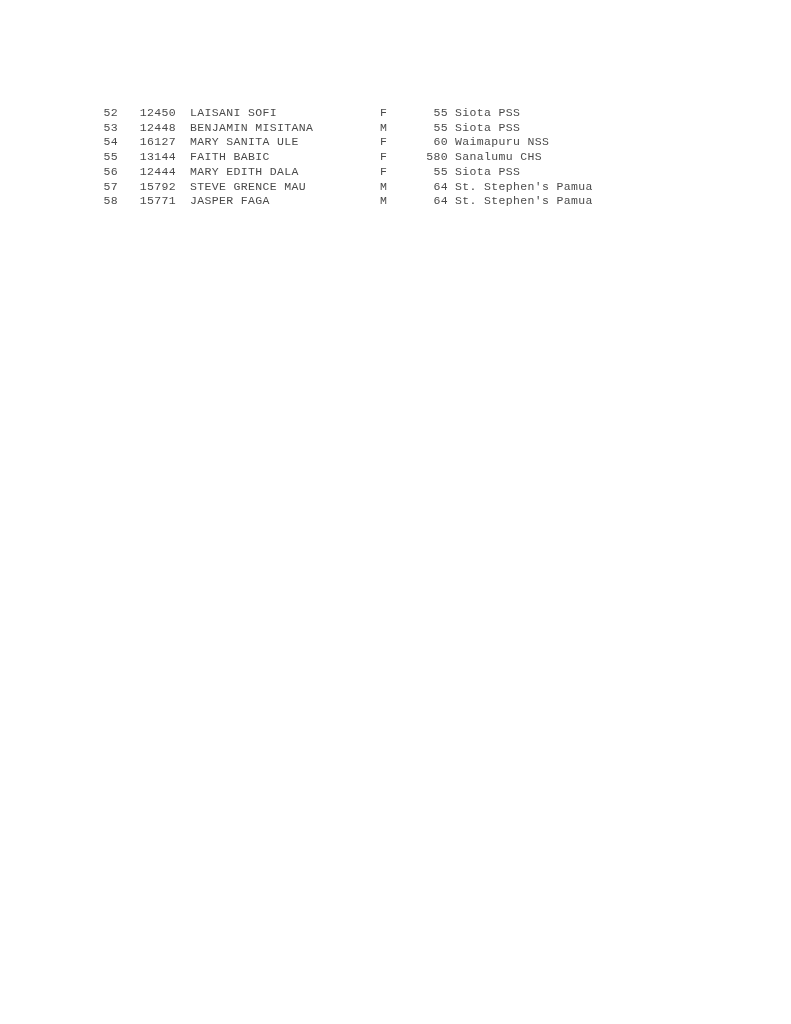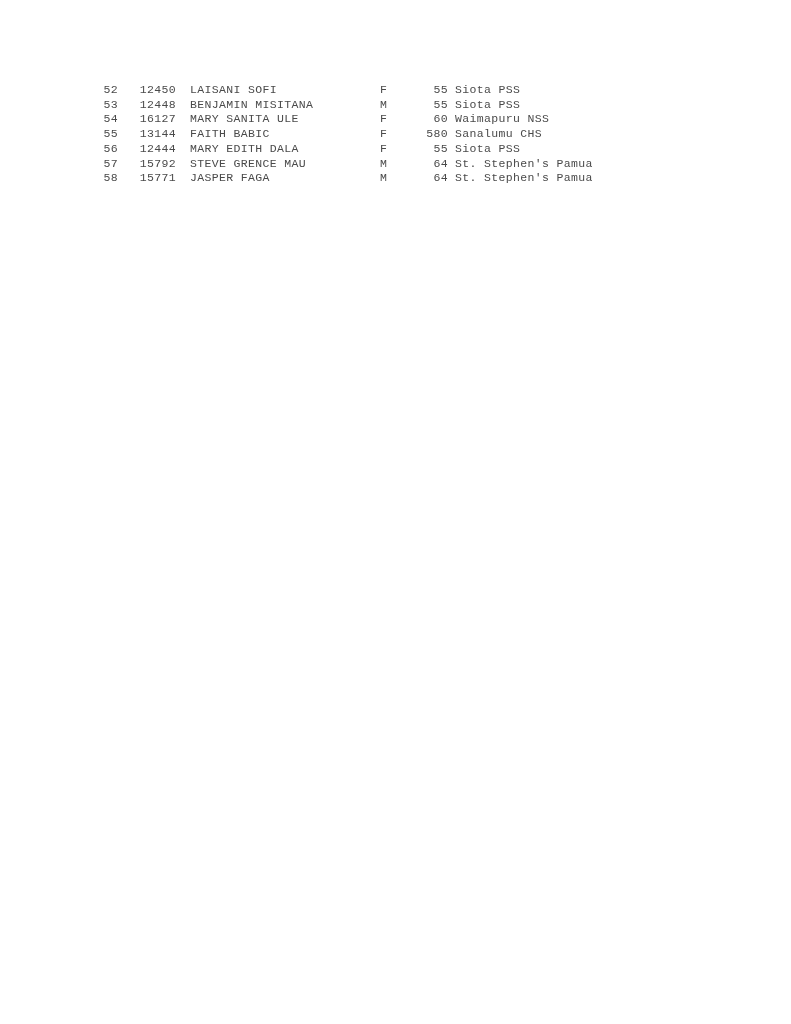--- a/index.html
+++ b/index.html
@@ -17,21 +17,21 @@
     position: absolute;
     top: 0;
     left: 0;
     width: 791px;
     height: 1024px;
     background: #ffffff;
     overflow: hidden;
   }
   .listing {
     position: absolute;
-    top: 83px;
+    top: 106px;
     left: 88px;
     font-family: "Liberation Mono", "DejaVu Sans Mono", monospace;
     font-size: 11.5px;
     line-height: 14.7px;
     color: #4a4a4a;
     letter-spacing: 0.35px;
     white-space: pre;
   }
   .row {
     display: block;

